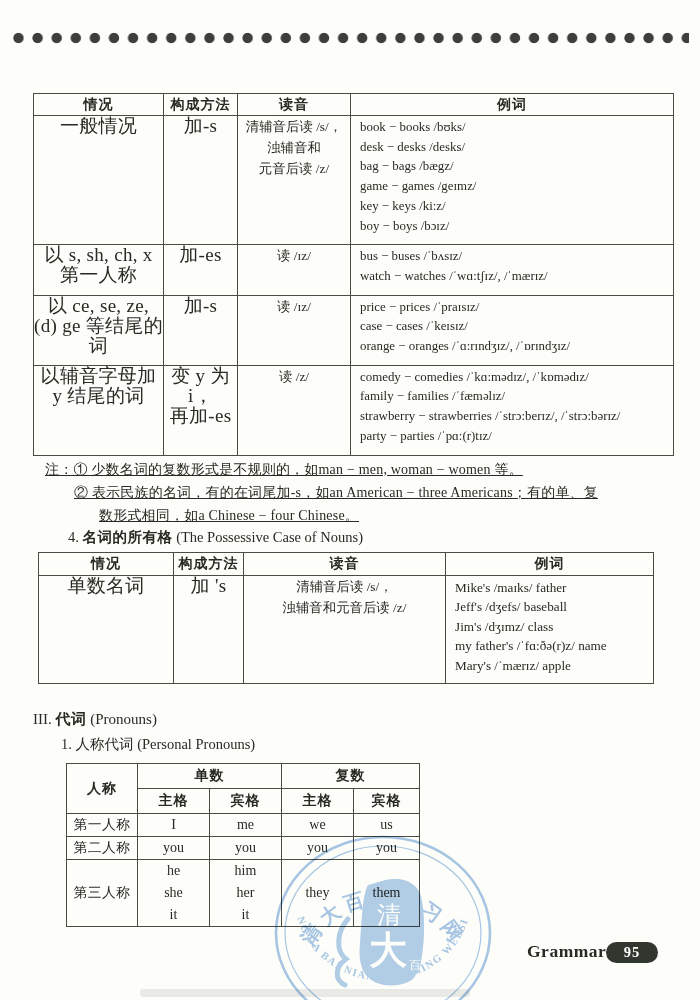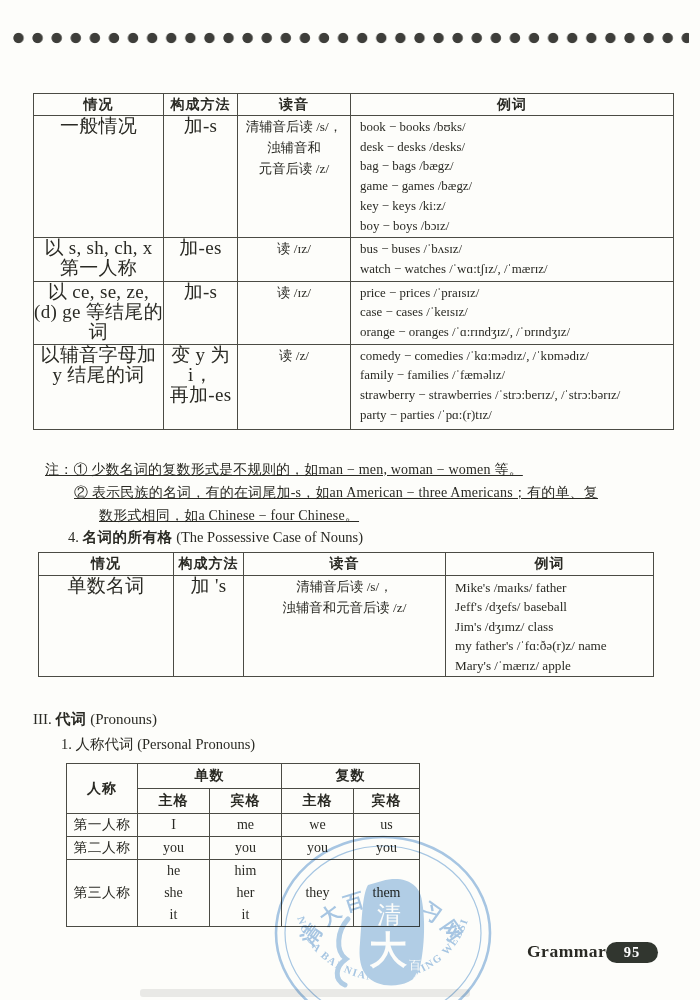--- a/index.html
+++ b/index.html
@@ -13,21 +13,21 @@
     position:absolute;left:13px;top:32px;width:676px;height:12px;
     background-image:radial-gradient(circle at 5.5px 6px,#3e3e3a 4.7px,rgba(62,62,58,0) 5.6px);
     background-size:19.1px 12px;background-repeat:repeat-x;
   }
   table{position:absolute;border-collapse:collapse;table-layout:fixed;z-index:1;border-radius:23px;}
   td,th{border:1px solid #4b4b44;vertical-align:top;padding:0;}
   th{font-weight:bold;font-size:14px;line-height:21px;letter-spacing:1px;text-align:center;}
   .cc{text-align:center;}
   .zh-line{line-height:20px;font-size:19px;letter-spacing:.3px;}
   .pron-line{line-height:21px;font-size:13.4px;}
-  .ex{text-align:left;padding:2px 0 1px 9px;margin-left:36px;}
+  .ex{text-align:left;padding:2px 0 8px 9px;margin-left:36px;}
   .line{line-height:19.7px;font-size:12.9px;white-space:nowrap;}
   .t1{left:33px;top:93px;width:640px;}
   .t2{left:38px;top:552px;width:615px;}
   .t2 .line{line-height:19.4px;font-size:13.2px;}
   .t3{left:18px;top:763px;width:353px;margin-left:48px;}
   .t3 td{font-size:14px;text-align:center;line-height:22px;}
   .t3 th{line-height:24px;}
   .t3 .zh-cell{font-size:13.8px;letter-spacing:.5px;}
   .note{position:absolute;font-size:14px;line-height:22px;letter-spacing:.2px;z-index:1;text-decoration:underline;}
   .heading{position:absolute;font-size:14.5px;z-index:1;}
@@ -70,21 +70,21 @@
         </td>
     <td class="cc">
       <div class="pron-line">清辅音后读 /s/，</div>
       <div class="pron-line">浊辅音和</div>
       <div class="pron-line">元音后读 /z/</div>
     </td>
     <td class="ex">
       <div class="line">book − books /bʊks/</div>
       <div class="line">desk − desks /desks/</div>
       <div class="line">bag − bags /bægz/</div>
-      <div class="line">game − games /bægz/</div>
+      <div class="line">game − games /geɪmz/</div>
       <div class="line">key − keys /ki:z/</div>
       <div class="line">boy − boys /bɔɪz/</div>
     </td>
   </tr>
   <tr style="height:37px">
     <td class="cc">
       <div class="zh-line">以 s, sh, ch, x</div>
       <div class="zh-line">第一人称</div>
     </td>
     <td class="cc">

